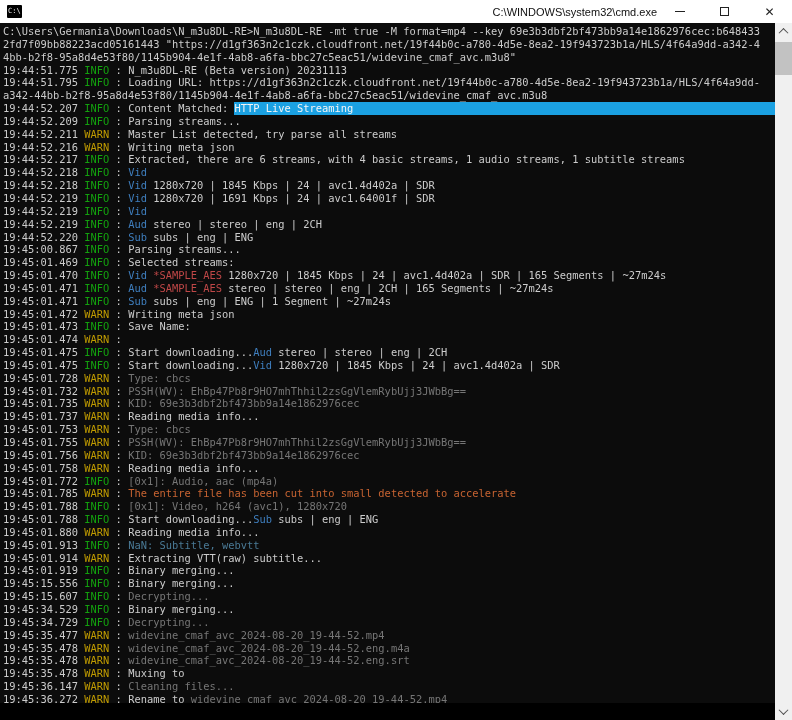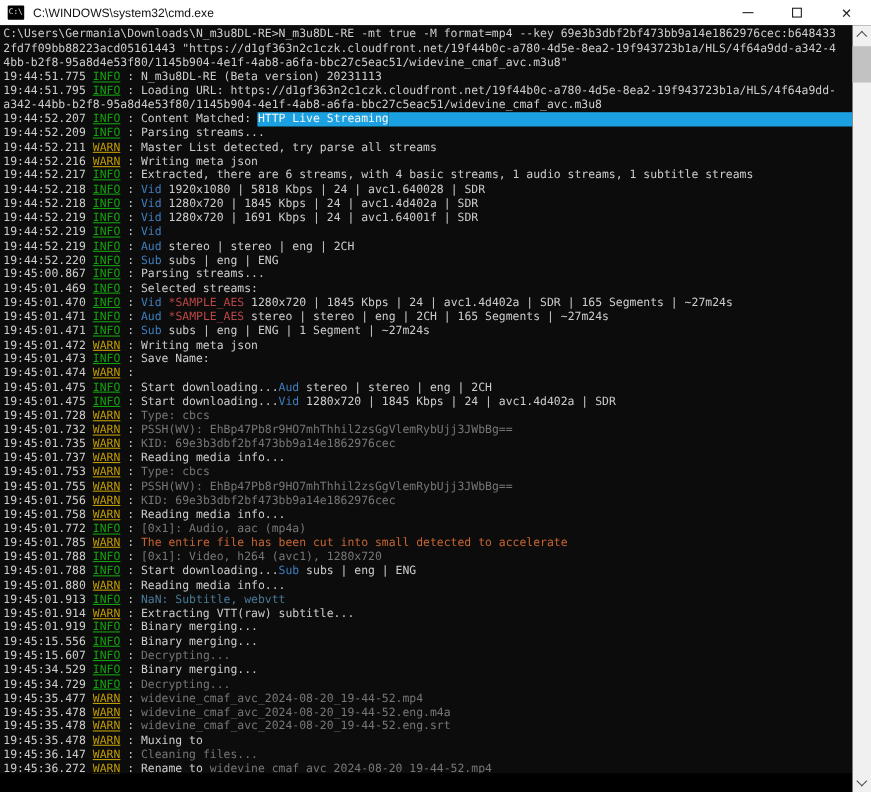--- a/index.html
+++ b/index.html
@@ -11,41 +11,41 @@
   .titlebar{
     position:absolute;top:0;left:0;width:792px;height:23px;background:#ffffff;
     display:flex;align-items:center;box-sizing:border-box;
   }
   .cmd-icon{
     width:15px;height:13px;margin-left:7px;background:#000;border-radius:1px;
     color:#e8e8e8;font-family:"DejaVu Sans Mono",monospace;font-size:7px;line-height:13px;
     text-align:left;padding-left:1px;box-sizing:border-box;flex:0 0 auto;
   }
   .title-text{
-    margin-left:8px;font-size:11px;color:#101010;white-space:nowrap;flex:1 1 auto;
+    margin-left:18px;font-size:11px;color:#101010;white-space:nowrap;flex:1 1 auto;text-align:right;
   }
   .win-controls{display:flex;height:23px;flex:0 0 auto;}
   .win-btn{
     width:45px;height:23px;display:flex;align-items:center;justify-content:center;
     color:#222;font-size:11px;cursor:default;
   }
   .min-glyph{width:10px;height:1px;background:#222;display:block;}
   .max-glyph{width:9px;height:9px;border:1px solid #222;display:block;box-sizing:border-box;}
   .close-glyph{font-size:12px;line-height:12px;color:#222;}
   
   .console{
     position:absolute;top:23px;left:0;width:775px;height:680px;
     background:#0c0c0c;overflow:hidden;box-sizing:border-box;
     padding:2px 0 0 3px;
     font-family:"DejaVu Sans Mono","Liberation Mono",monospace;
     font-size:10.4px;line-height:12.85px;
   }
   .line{display:flex;white-space:pre;height:12.85px;align-items:stretch;}
   .line span{white-space:pre;display:inline-block;}
-  .seg-i,.seg-w{text-decoration:underline;}
+  .seg-i,.seg-w{}
   .seg-fill{flex:1 1 auto;}
   
   .scrollbar{
     position:absolute;top:23px;right:0;width:17px;height:697px;background:#f0f0f0;
   }
   .sb-btn{position:absolute;left:0;width:17px;height:17px;display:flex;align-items:center;justify-content:center;}
   .sb-up{top:0;}
   .sb-down{bottom:0;}
   .chev{width:6px;height:6px;border-left:1.4px solid #505050;border-top:1.4px solid #505050;display:block;}
   .chev-up{transform:rotate(45deg) translate(1px,1px);}
@@ -76,21 +76,21 @@
     <div class="line"><span class="seg-d">2fd7f09bb88223acd05161443 "https://d1gf363n2c1czk.cloudfront.net/19f44b0c-a780-4d5e-8ea2-19f943723b1a/HLS/4f64a9dd-a342-4</span></div>
     <div class="line"><span class="seg-d">4bb-b2f8-95a8d4e53f80/1145b904-4e1f-4ab8-a6fa-bbc27c5eac51/widevine_cmaf_avc.m3u8"</span></div>
     <div class="line"><span class="seg-d">19:44:51.775 </span><span class="seg-i">INFO</span><span class="seg-d"> : N_m3u8DL-RE (Beta version) 20231113</span></div>
     <div class="line"><span class="seg-d">19:44:51.795 </span><span class="seg-i">INFO</span><span class="seg-d"> : Loading URL: https://d1gf363n2c1czk.cloudfront.net/19f44b0c-a780-4d5e-8ea2-19f943723b1a/HLS/4f64a9dd-</span></div>
     <div class="line"><span class="seg-d">a342-44bb-b2f8-95a8d4e53f80/1145b904-4e1f-4ab8-a6fa-bbc27c5eac51/widevine_cmaf_avc.m3u8</span></div>
     <div class="line"><span class="seg-d">19:44:52.207 </span><span class="seg-i">INFO</span><span class="seg-d"> : Content Matched: </span><span class="seg-sel">HTTP Live Streaming</span><span class="seg-fill"></span></div>
     <div class="line"><span class="seg-d">19:44:52.209 </span><span class="seg-i">INFO</span><span class="seg-d"> : Parsing streams...</span></div>
     <div class="line"><span class="seg-d">19:44:52.211 </span><span class="seg-w">WARN</span><span class="seg-d"> : Master List detected, try parse all streams</span></div>
     <div class="line"><span class="seg-d">19:44:52.216 </span><span class="seg-w">WARN</span><span class="seg-d"> : Writing meta json</span></div>
     <div class="line"><span class="seg-d">19:44:52.217 </span><span class="seg-i">INFO</span><span class="seg-d"> : Extracted, there are 6 streams, with 4 basic streams, 1 audio streams, 1 subtitle streams</span></div>
-    <div class="line"><span class="seg-d">19:44:52.218 </span><span class="seg-i">INFO</span><span class="seg-d"> : </span><span class="seg-b">Vid</span><span class="seg-d"> 1920x1080 | 5818 Kbps | 24 | avc1.640028 | SDR</span></div>
+    <div class="line"><span class="seg-d">19:44:52.218 </span><span class="seg-i">INFO</span><span class="seg-d"> : </span><span class="seg-b">Vid</span></div>
     <div class="line"><span class="seg-d">19:44:52.218 </span><span class="seg-i">INFO</span><span class="seg-d"> : </span><span class="seg-b">Vid</span><span class="seg-d"> 1280x720 | 1845 Kbps | 24 | avc1.4d402a | SDR</span></div>
     <div class="line"><span class="seg-d">19:44:52.219 </span><span class="seg-i">INFO</span><span class="seg-d"> : </span><span class="seg-b">Vid</span><span class="seg-d"> 1280x720 | 1691 Kbps | 24 | avc1.64001f | SDR</span></div>
     <div class="line"><span class="seg-d">19:44:52.219 </span><span class="seg-i">INFO</span><span class="seg-d"> : </span><span class="seg-b">Vid</span></div>
     <div class="line"><span class="seg-d">19:44:52.219 </span><span class="seg-i">INFO</span><span class="seg-d"> : </span><span class="seg-b">Aud</span><span class="seg-d"> stereo | stereo | eng | 2CH</span></div>
     <div class="line"><span class="seg-d">19:44:52.220 </span><span class="seg-i">INFO</span><span class="seg-d"> : </span><span class="seg-b">Sub</span><span class="seg-d"> subs | eng | ENG</span></div>
     <div class="line"><span class="seg-d">19:45:00.867 </span><span class="seg-i">INFO</span><span class="seg-d"> : Parsing streams...</span></div>
     <div class="line"><span class="seg-d">19:45:01.469 </span><span class="seg-i">INFO</span><span class="seg-d"> : Selected streams:</span></div>
     <div class="line"><span class="seg-d">19:45:01.470 </span><span class="seg-i">INFO</span><span class="seg-d"> : </span><span class="seg-b">Vid</span><span class="seg-d"> </span><span class="seg-r">*SAMPLE_AES</span><span class="seg-d"> 1280x720 | 1845 Kbps | 24 | avc1.4d402a | SDR | 165 Segments | ~27m24s</span></div>
     <div class="line"><span class="seg-d">19:45:01.471 </span><span class="seg-i">INFO</span><span class="seg-d"> : </span><span class="seg-b">Aud</span><span class="seg-d"> </span><span class="seg-r">*SAMPLE_AES</span><span class="seg-d"> stereo | stereo | eng | 2CH | 165 Segments | ~27m24s</span></div>
     <div class="line"><span class="seg-d">19:45:01.471 </span><span class="seg-i">INFO</span><span class="seg-d"> : </span><span class="seg-b">Sub</span><span class="seg-d"> subs | eng | ENG | 1 Segment | ~27m24s</span></div>

